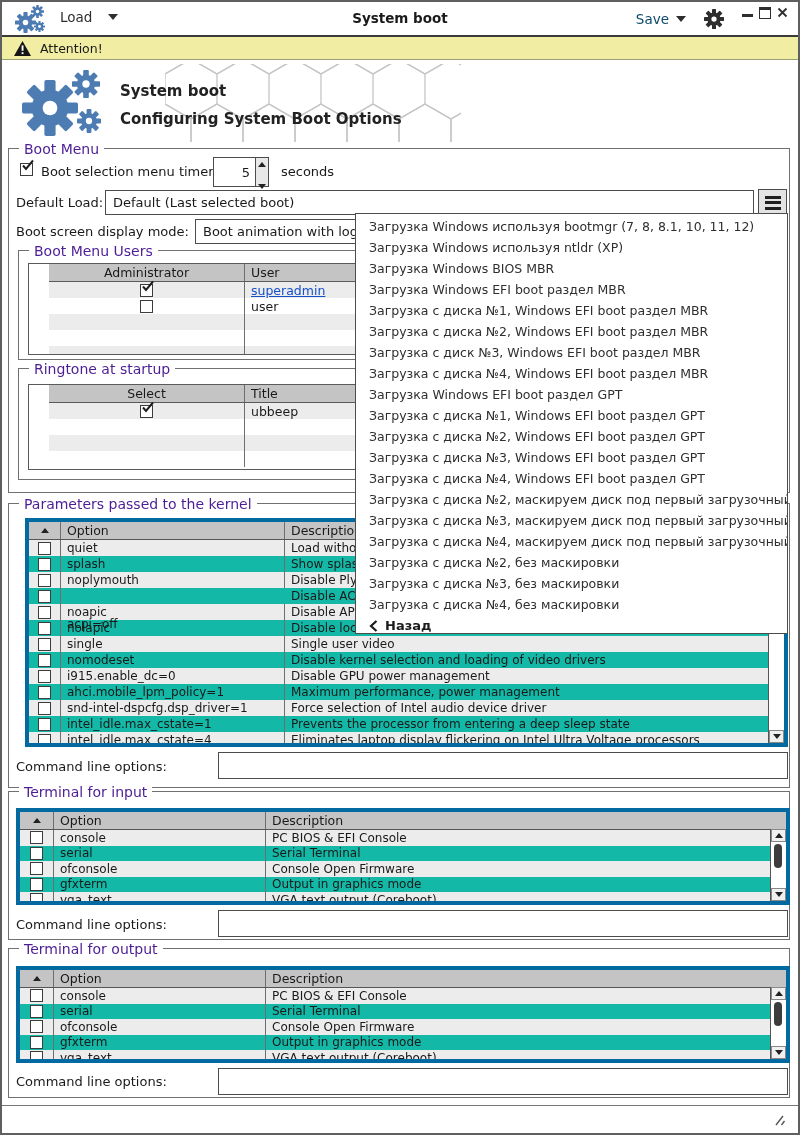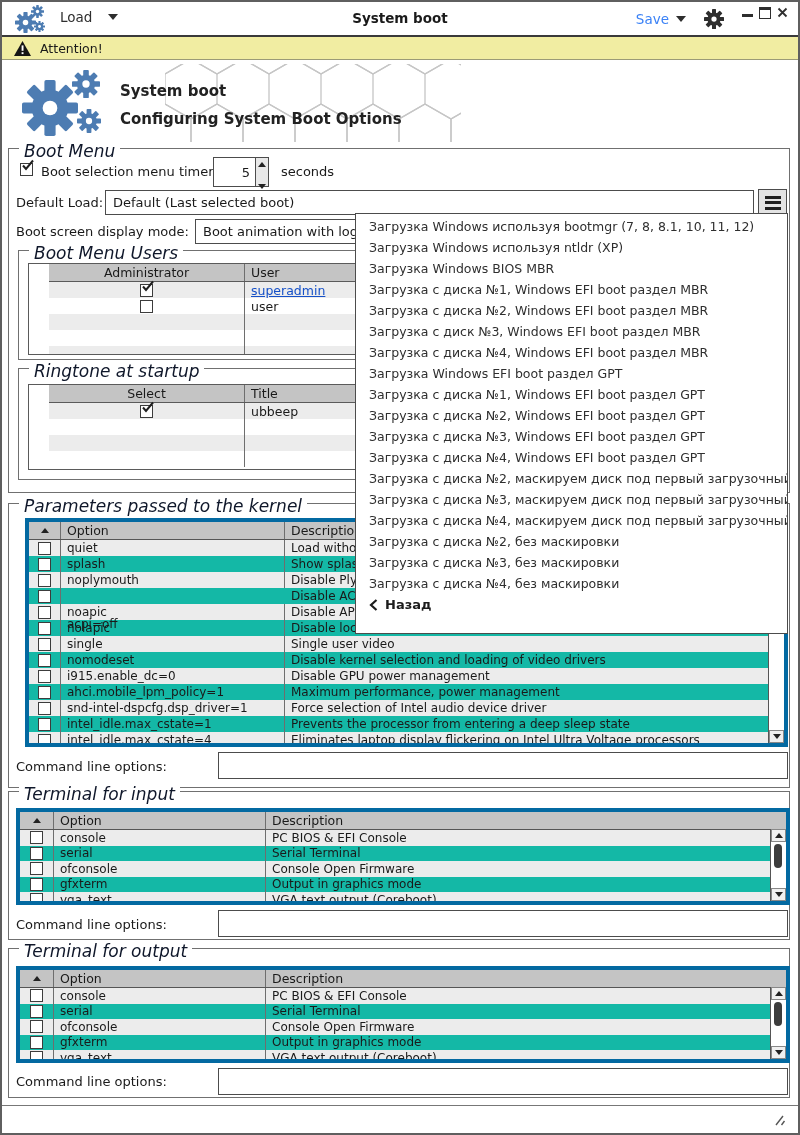--- a/index.html
+++ b/index.html
@@ -4,38 +4,38 @@
 <style>
   html,body{margin:0;padding:0;background:#fff;}
   .win{position:relative;width:800px;height:1135px;background:#fff;box-sizing:border-box;
        border:2px solid #5f5f5f;overflow:hidden;font-family:"DejaVu Sans",sans-serif;color:#1a1a1a;}
   
   .titlebar{position:absolute;left:0;top:0;width:100%;height:33px;background:#fff;border-bottom:2px solid #3a3a3a;box-sizing:content-box;}
   .tb-logo{position:absolute;left:13px;top:3px;}
   .tb-load{position:absolute;left:58px;top:7px;display:flex;align-items:center;gap:16px;font-size:13.5px;color:#2e2e2e;cursor:default;}
   .tb-title{position:absolute;left:0;right:0;top:8px;text-align:center;font-size:13.5px;font-weight:bold;color:#1a1a1a;}
   .tb-right{position:absolute;right:10px;top:0;height:33px;display:flex;align-items:center;gap:18px;}
-  .tb-save{display:flex;align-items:center;gap:7px;font-size:13.5px;color:#3b82f6;}
+  .tb-save{display:flex;align-items:center;gap:7px;font-size:13.5px;color:#0c4a6e;}
   .caret{width:0;height:0;border-left:5px solid transparent;border-right:5px solid transparent;border-top:6px solid #2e2e2e;display:inline-block;}
   .winctrls{display:flex;align-items:flex-start;gap:6px;margin-top:-12px;}
   .wc-min{width:11px;height:3px;background:#2e2e2e;margin-top:7px;}
   .wc-rest{width:10px;height:8px;border:1.5px solid #2e2e2e;border-top:3px solid #2e2e2e;background:#fff;}
   .gear-blue{fill:var(--accent,#4d7cb2);}
   .gear-dark{fill:#2e2e2e;}
   
   .attention{position:absolute;left:0;top:35px;width:100%;height:23px;background:var(--attn,#f1eda2);
              border-bottom:1px solid #9b9b77;display:flex;align-items:center;gap:9px;padding-left:12px;box-sizing:border-box;font-size:12.5px;color:#1a1a1a;}
   
   .hexes{position:absolute;left:163px;top:62px;}
   .app-logo{position:absolute;left:20px;top:68px;}
   .hd-title{position:absolute;left:118px;top:80px;font-size:15px;font-weight:bold;color:#222;}
   .hd-sub{position:absolute;left:118px;top:108px;font-size:15px;font-weight:bold;color:#222;}
   
   .fs{position:absolute;border:1px solid #707070;box-sizing:border-box;background:transparent;}
-  .legend{position:absolute;top:-8px;left:10px;background:#fff;padding:0 5px;font-size:17px;color:#0f172a;white-space:nowrap;font-style:italic;}
+  .legend{position:absolute;top:-8px;left:10px;background:#fff;padding:0 5px;font-size:14px;color:#4c1d95;white-space:nowrap;}
   .lbl{position:absolute;font-size:13px;color:#1a1a1a;white-space:nowrap;}
   
   .cb{width:11px;height:11px;border:1.5px solid #3c3c3c;display:inline-block;background:#fff;position:relative;flex:none;}
   .cb svg{position:absolute;left:0;top:-4px;overflow:visible;}
   .spinner{position:absolute;left:211px;top:155px;width:56px;height:30px;border:1px solid #4c4c4c;box-sizing:border-box;display:flex;background:#fff;}
   .spin-val{width:36px;font-size:13px;display:flex;align-items:center;justify-content:flex-end;padding-right:5px;}
   .spin-btns{flex:1;border-left:1px solid #4c4c4c;background:#e8e8e8;display:flex;flex-direction:column;align-items:center;justify-content:center;gap:3px;}
   .tri-up{width:0;height:0;border-left:4.5px solid transparent;border-right:4.5px solid transparent;border-bottom:5.5px solid #222;display:inline-block;}
   .tri-down{width:0;height:0;border-left:4.5px solid transparent;border-right:4.5px solid transparent;border-top:5.5px solid #222;display:inline-block;}
   .tri-up.small{border-left-width:4px;border-right-width:4px;border-bottom-width:5px;}
@@ -495,20 +495,21 @@
         </div>
       </div>
     </div>
   <span class="lbl" style="left:14px;top:1072px;">Command line options:</span>
   <input class="textbox" style="left: 216px; top: 1066px; width: 570px; height: 27px;" value="">
 
   <div class="menu" id="boot-options-menu">
       <div class="menu-item">Загрузка Windows используя bootmgr (7, 8, 8.1, 10, 11, 12)</div>
       <div class="menu-item">Загрузка Windows используя ntldr (XP)</div>
       <div class="menu-item">Загрузка Windows BIOS MBR</div>
+      <div class="menu-item">Загрузка Windows EFI boot раздел MBR</div>
       <div class="menu-item">Загрузка с диска №1, Windows EFI boot раздел MBR</div>
       <div class="menu-item">Загрузка с диска №2, Windows EFI boot раздел MBR</div>
       <div class="menu-item">Загрузка с диск №3, Windows EFI boot раздел MBR</div>
       <div class="menu-item">Загрузка с диска №4, Windows EFI boot раздел MBR</div>
       <div class="menu-item">Загрузка Windows EFI boot раздел GPT</div>
       <div class="menu-item">Загрузка с диска №1, Windows EFI boot раздел GPT</div>
       <div class="menu-item">Загрузка с диска №2, Windows EFI boot раздел GPT</div>
       <div class="menu-item">Загрузка с диска №3, Windows EFI boot раздел GPT</div>
       <div class="menu-item">Загрузка с диска №4, Windows EFI boot раздел GPT</div>
       <div class="menu-item">Загрузка с диска №2, маскируем диск под первый загрузочный</div>

